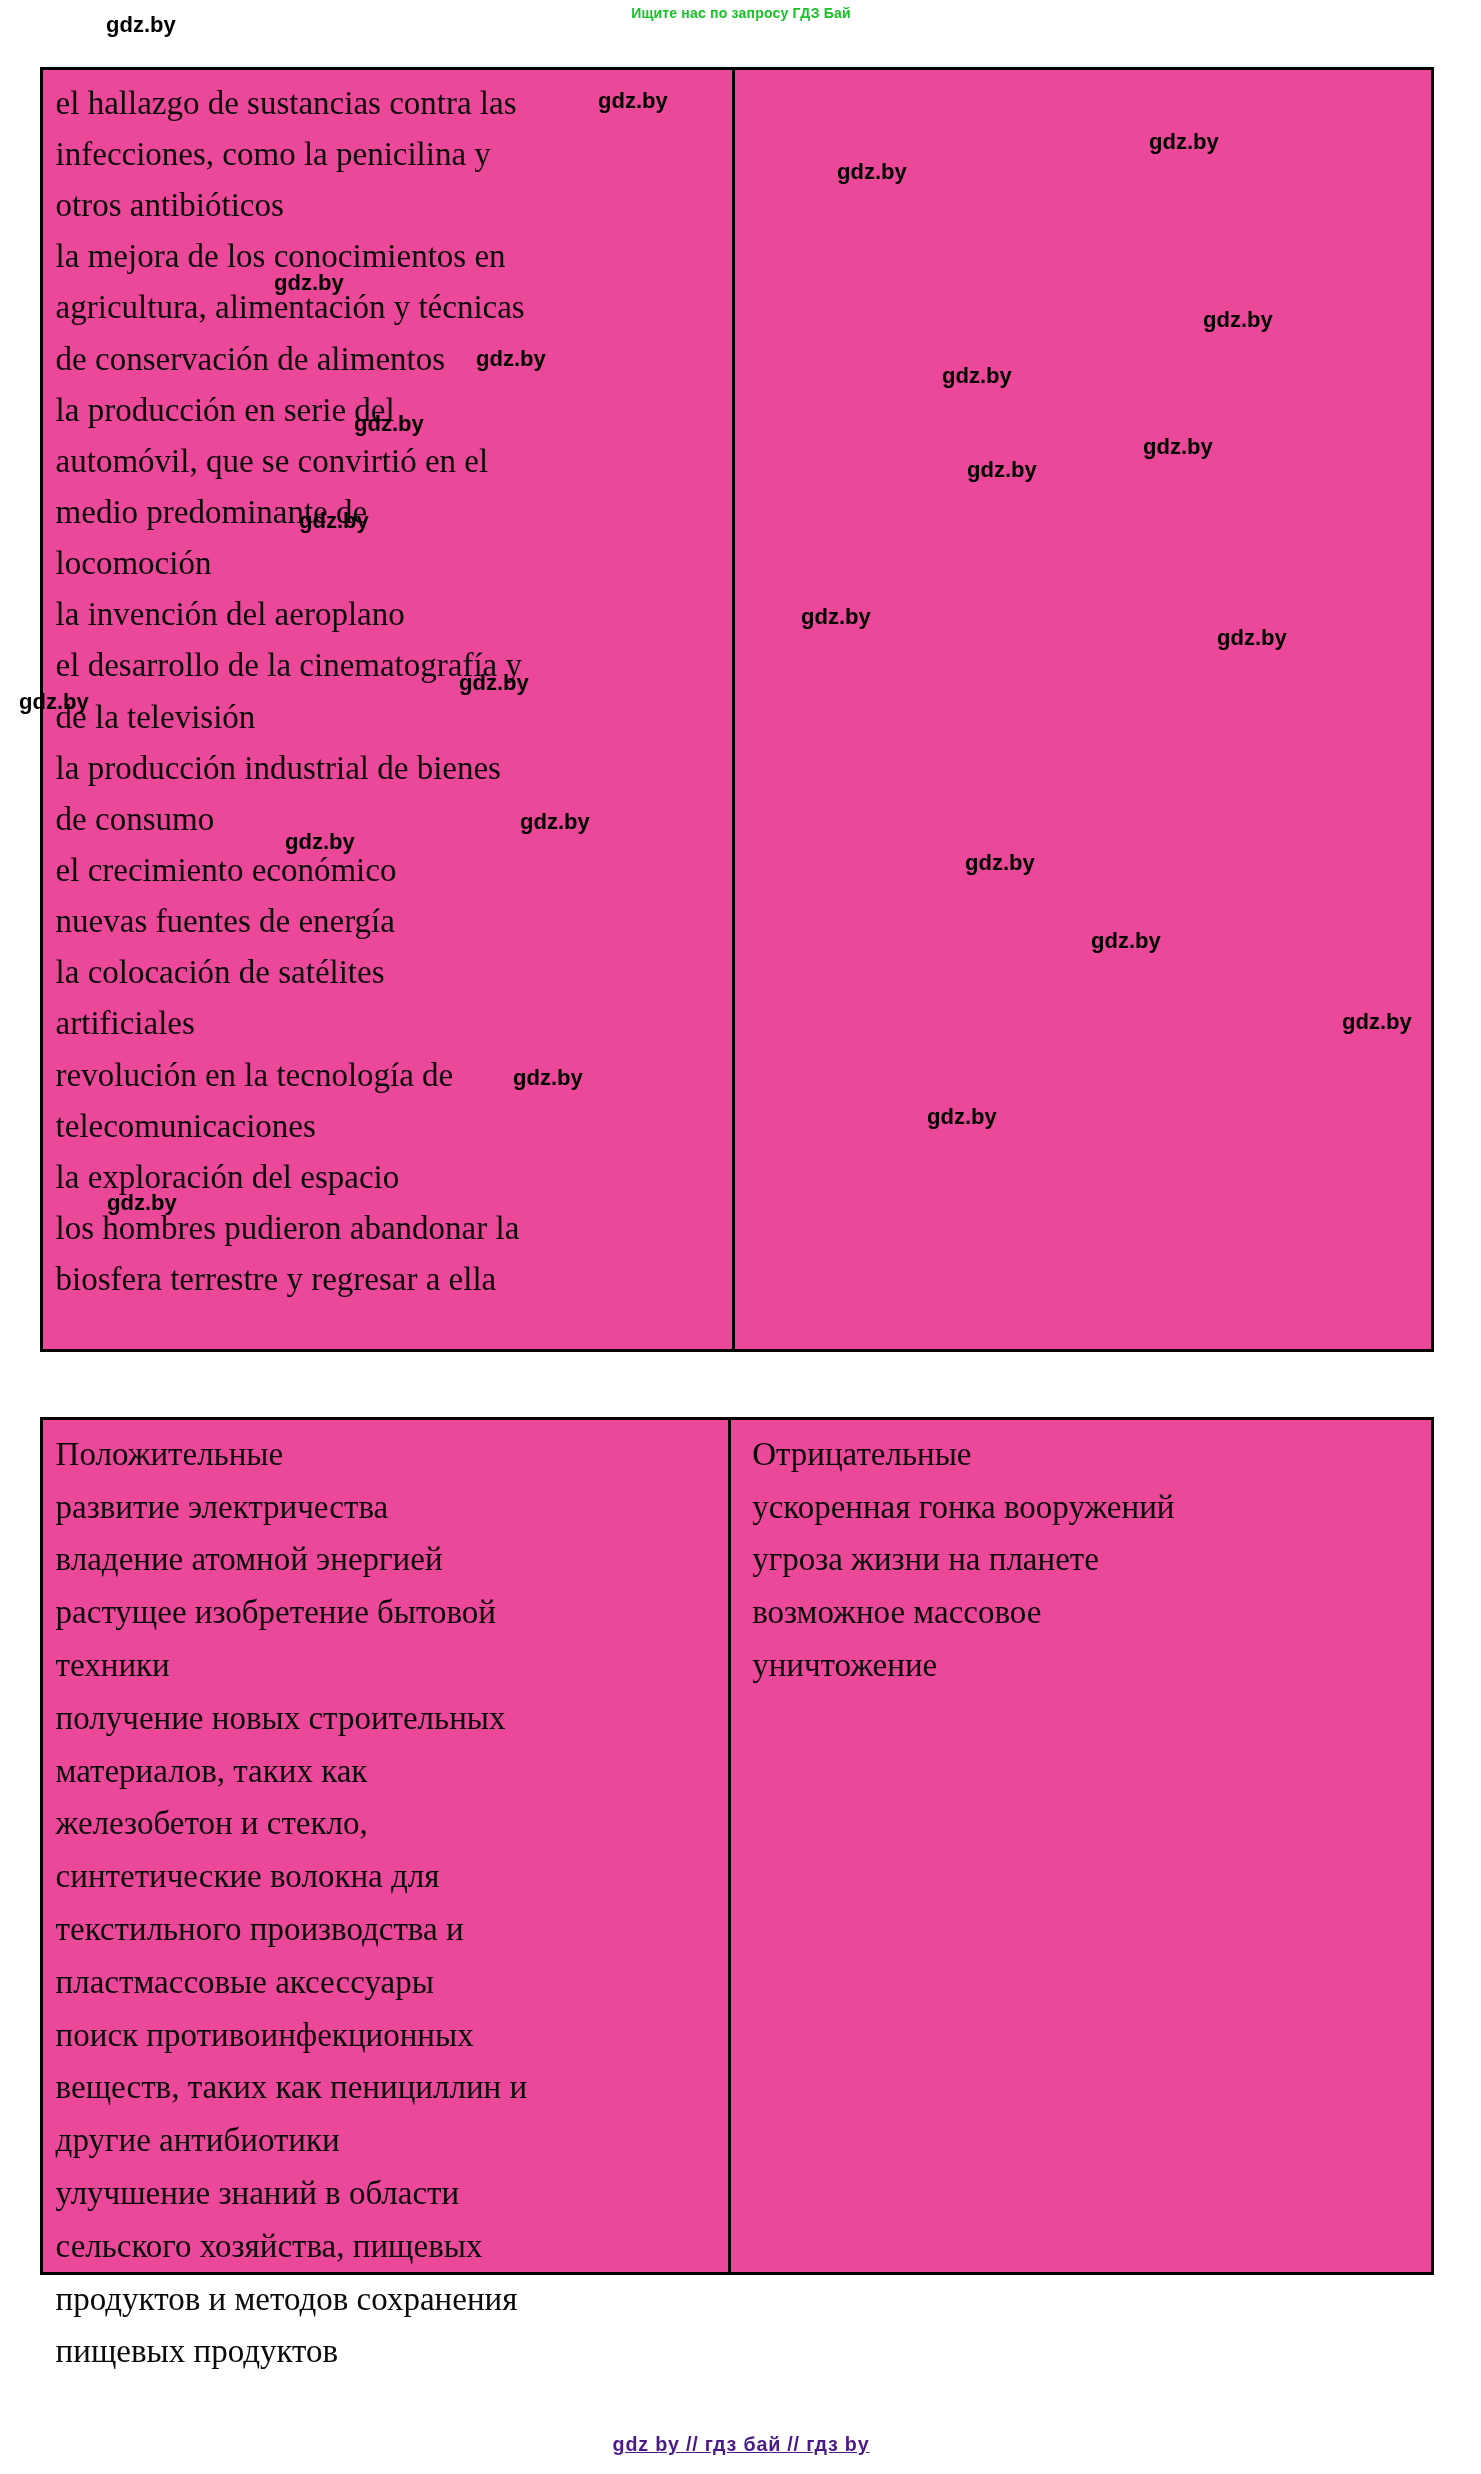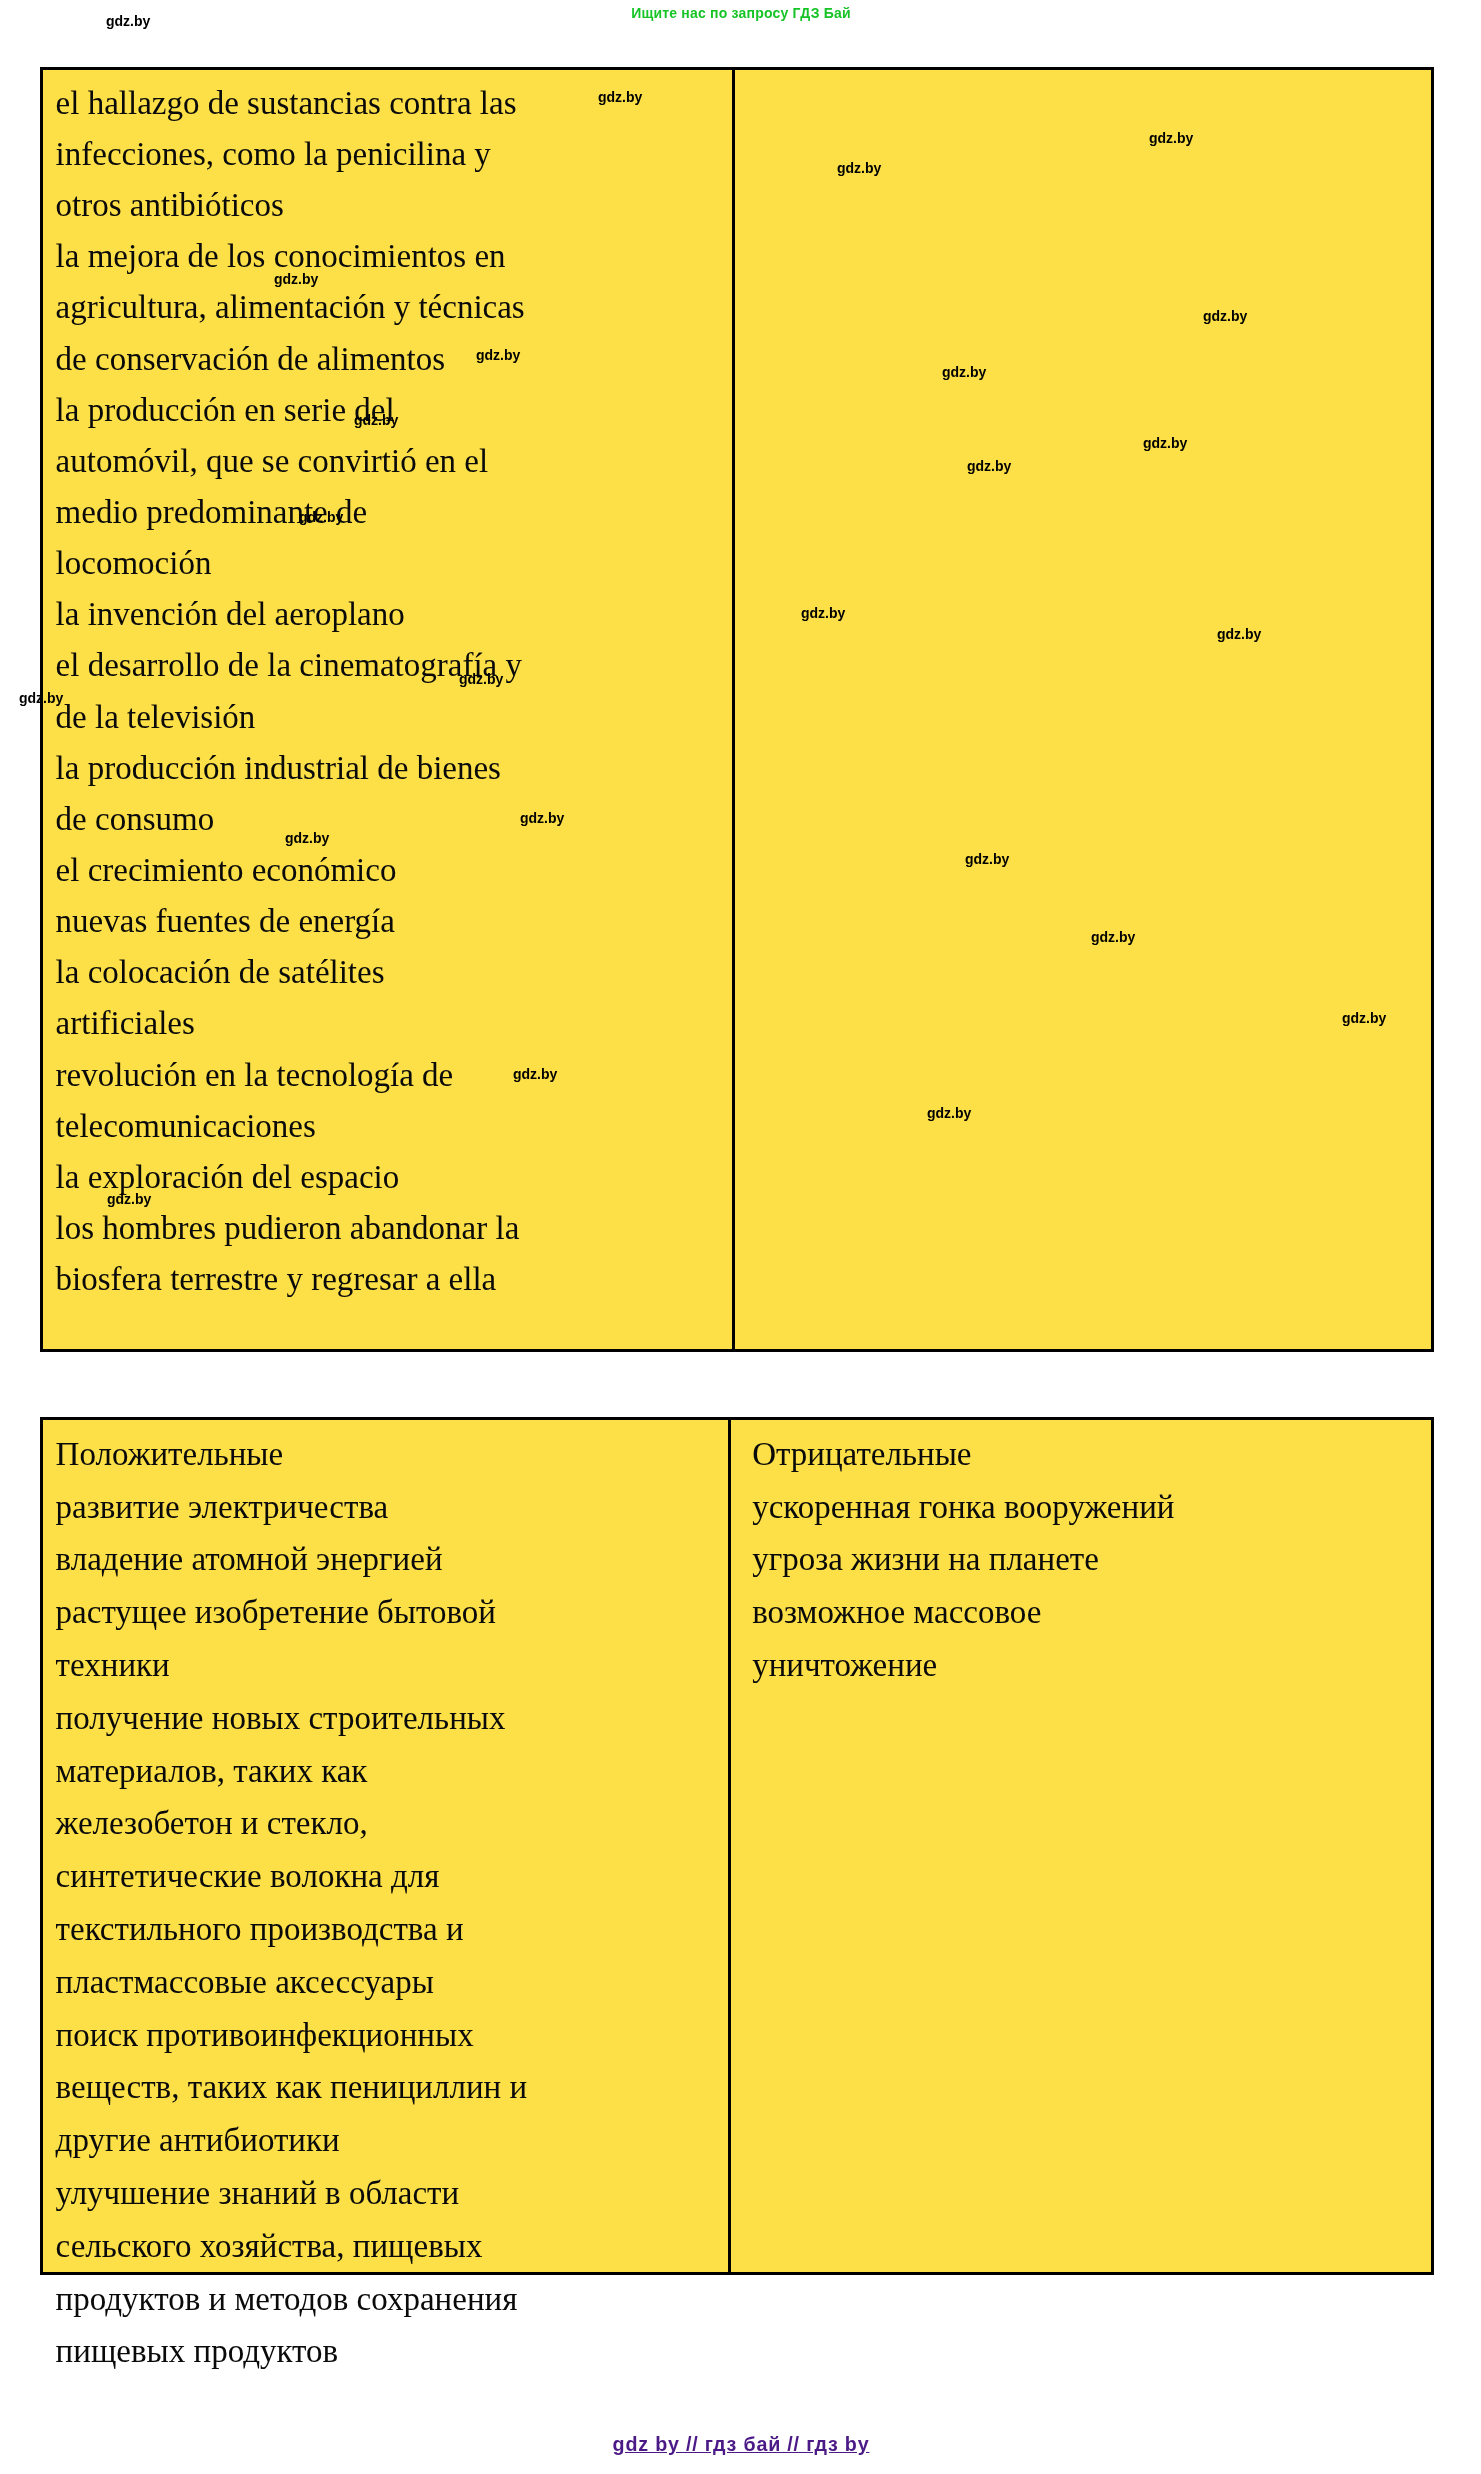--- a/index.html
+++ b/index.html
@@ -28,33 +28,33 @@
     font-weight: bold;
     font-size: 14px;
     letter-spacing: 0.2px;
   }
 
   
   .wm {
     position: absolute;
     font-family: "Liberation Sans", "DejaVu Sans", sans-serif;
     font-weight: bold;
-    font-size: 14px;
+    font-size: 22px;
     color: #000000;
     white-space: nowrap;
     line-height: 1;
     pointer-events: none;
   }
 
   
   .scan-table {
     position: absolute;
     border: 3.1px solid #000;
     box-sizing: border-box;
-    background: #fde047;
+    background: #ec4899;
     display: flex;
   }
   .scan-table .cell {
     box-sizing: border-box;
     padding: 7.9px 0 7.9px 12.6px;
   }
   .scan-table .cell.left {
     border-right: 3.1px solid #000;
   }
 

